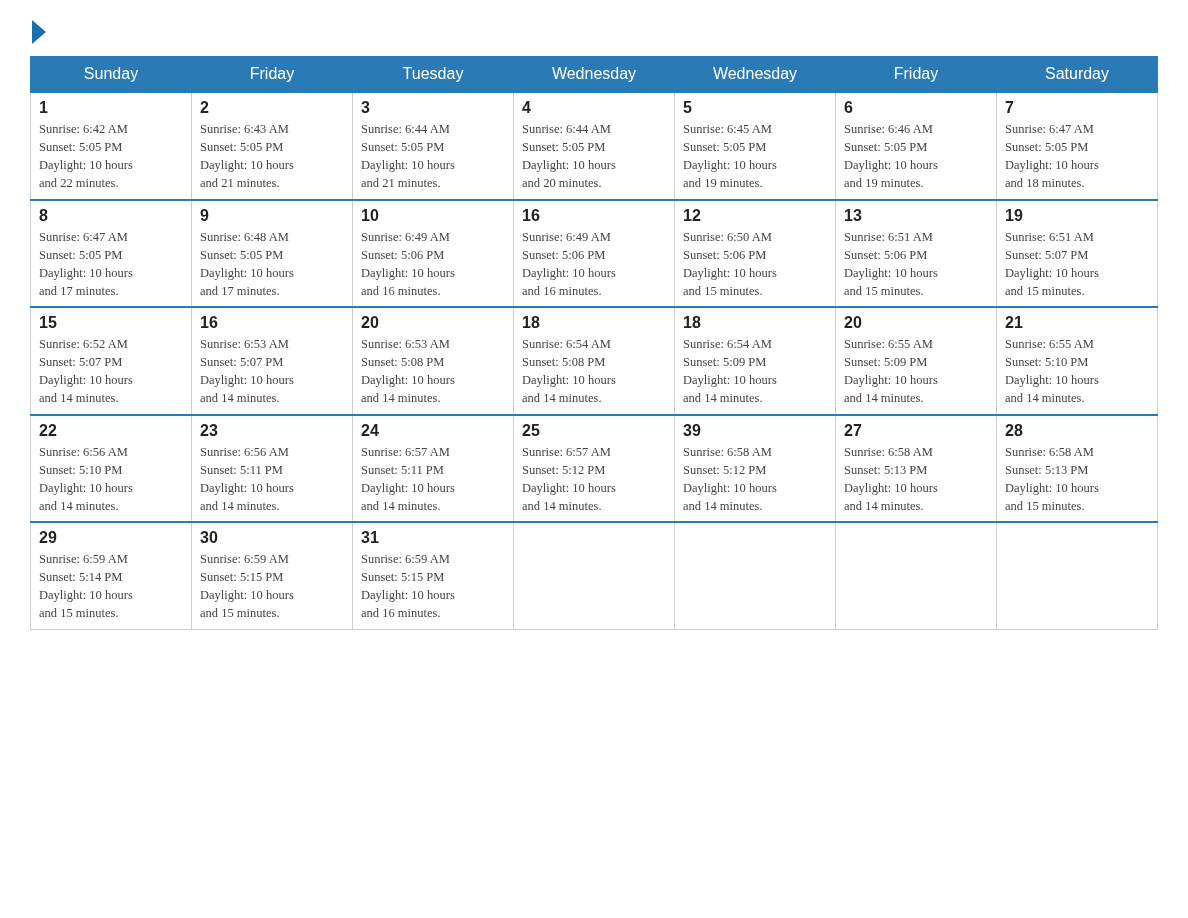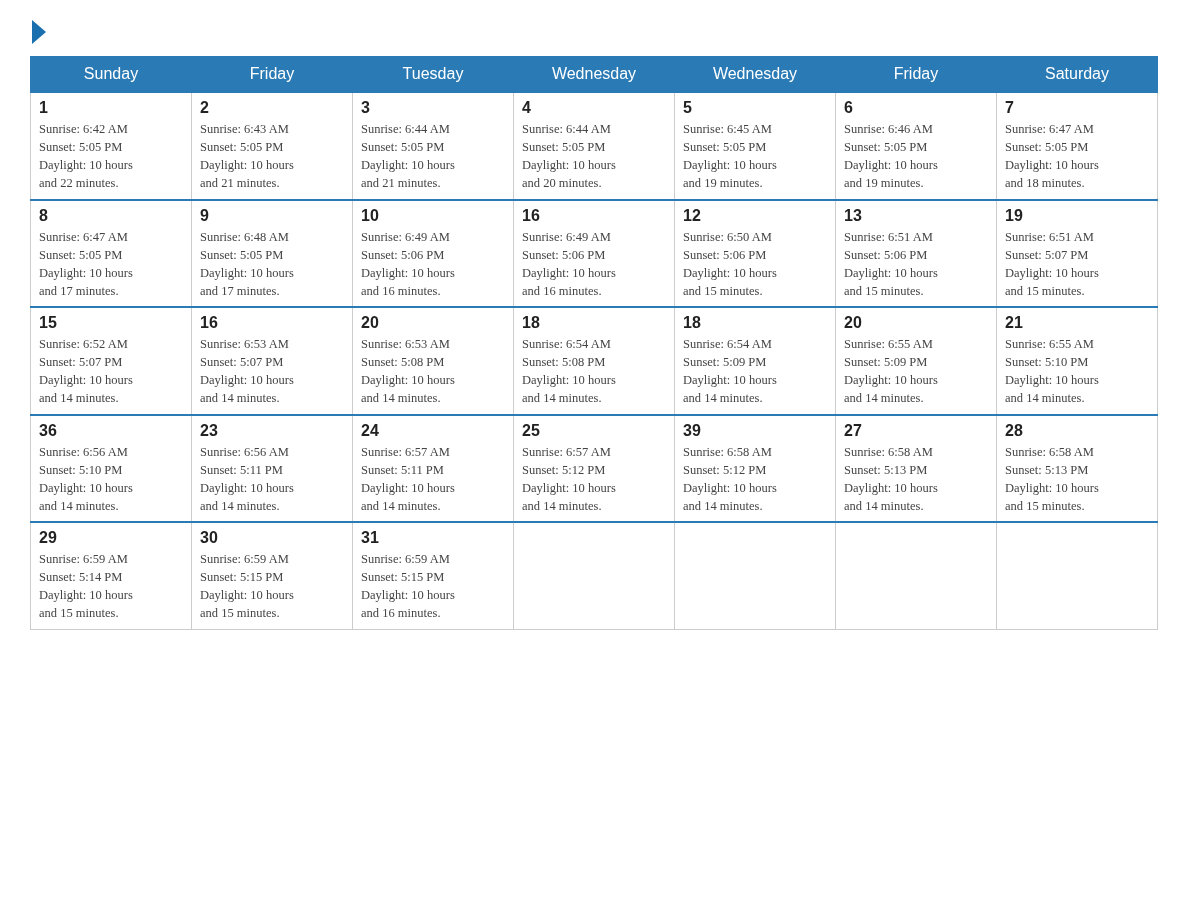--- a/index.html
+++ b/index.html
@@ -329,21 +329,21 @@
         <div class="day-info">
           Sunrise: 6:55 AM<br>
           Sunset: 5:10 PM<br>
           Daylight: 10 hours<br>
           and 14 minutes.
         </div>
       </td>
       </tr>
       <tr>
         <td>
-        <span class="day-number">36</span>
+        <span class="day-number">22</span>
         <div class="day-info">
           Sunrise: 6:56 AM<br>
           Sunset: 5:10 PM<br>
           Daylight: 10 hours<br>
           and 14 minutes.
         </div>
       </td>
         <td>
         <span class="day-number">23</span>
         <div class="day-info">

